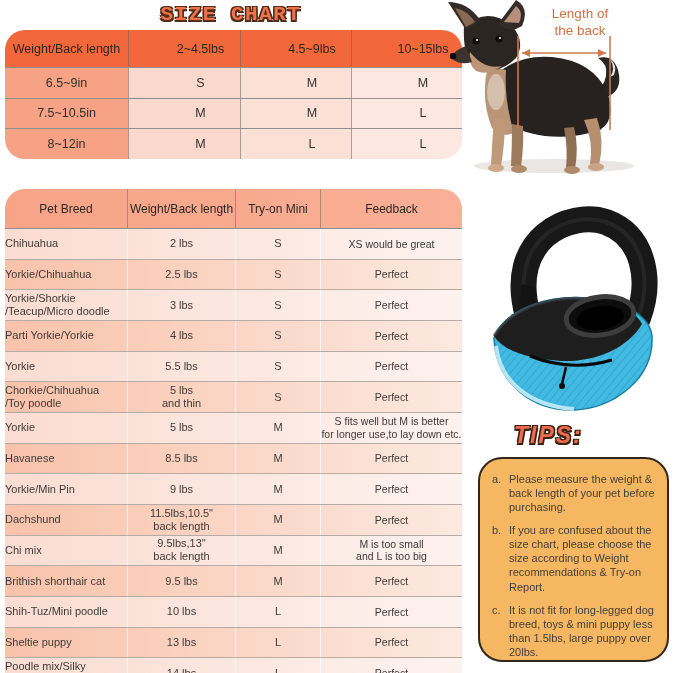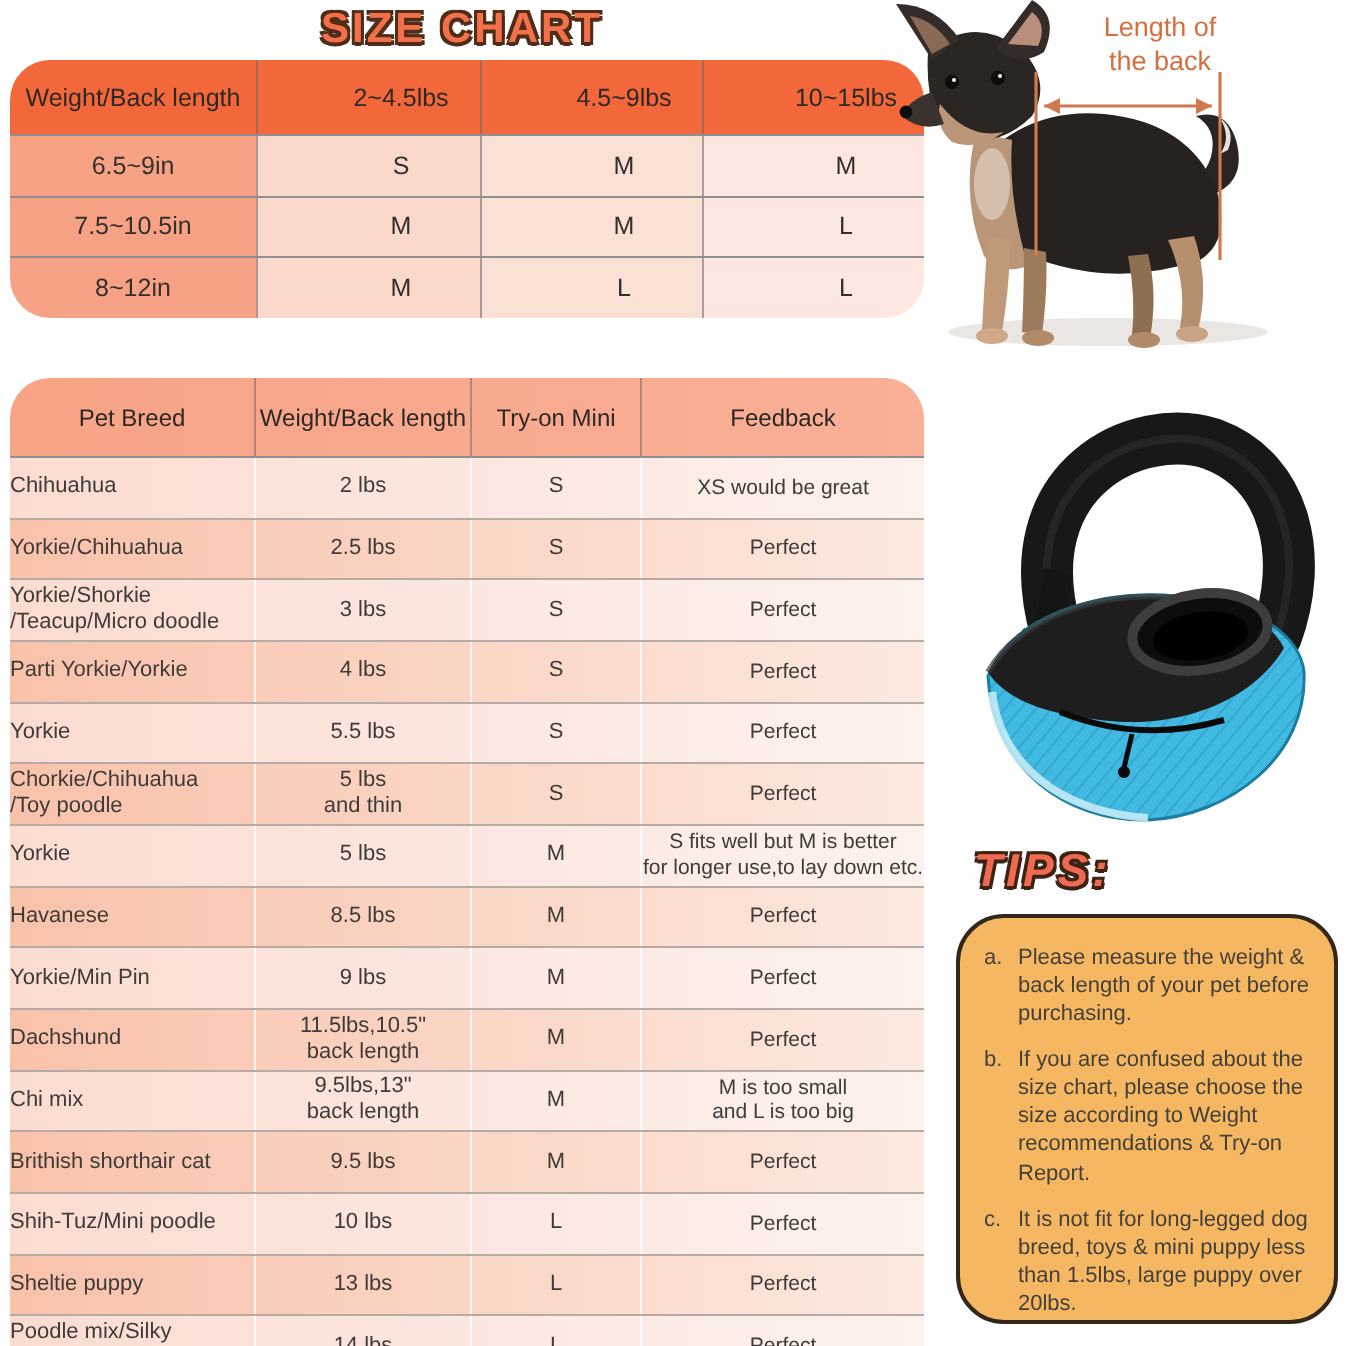--- a/index.html
+++ b/index.html
@@ -3,21 +3,21 @@
 <meta charset="utf-8">
 <style>
   html,body{margin:0;padding:0;background:#fff;}
   .page{position:relative;width:679px;height:673px;background:#ffffff;overflow:hidden;
         font-family:"Liberation Sans", sans-serif;}
 
   
   .big-title{position:absolute;left:0;width:462px;text-align:center;margin:0;
     font-size:21px;font-weight:bold;letter-spacing:1.5px;color:#f2714a;
     text-shadow:-1.5px -1.5px 0 #4f2d19,1.5px -1.5px 0 #4f2d19,-1.5px 1.5px 0 #4f2d19,
-                 1.5px 1.5px 0 #4f2d19,0 2px 0 #4f2d19;}
+                 1.5px 1.5px 0 #4f2d19,0 2px 0 #4f2d19;font-family:Liberation Mono, monospace;}
   #size-title{top:3px;}
   #tryon-title{top:159px;}
 
   
   .size-table{position:absolute;left:5px;top:30px;width:457px;border-radius:20px;overflow:hidden;}
   .sc-header,.sc-row{display:grid;grid-template-columns:123px 112px 111px 111px;}
   .sc-header{height:37px;background:#f2683b;}
   .sc-row{height:29.5px;border-top:1px solid #8f8f8f;}
   .size-table .cell{display:flex;align-items:center;justify-content:center;
     font-size:12.5px;color:#33302c;}
@@ -45,21 +45,21 @@
   .tr-row .cell + .cell{border-left:1px solid rgba(255,255,255,.75);}
   .tr-row .breed{justify-content:flex-start;text-align:left;}
   .tr-row .feedback{font-size:10.5px;}
 
   
   #dog-figure{position:absolute;left:436px;top:0;width:217px;height:178px;}
   #dog-annotation{position:absolute;left:78px;top:6px;width:132px;text-align:center;
     font-size:13.5px;color:#d4703d;line-height:1.25;white-space:pre-line;}
   #bag-figure{position:absolute;left:478px;top:196px;width:196px;height:225px;}
 
-  #tips-title{position:absolute;left:487px;top:422px;margin:0;
+  #tips-title{position:absolute;left:514px;top:422px;margin:0;
     font-size:23px;font-weight:bold;font-style:italic;letter-spacing:2px;color:#ee6a50;
     text-shadow:-1.5px -1.5px 0 #3c2313,1.5px -1.5px 0 #3c2313,-1.5px 1.5px 0 #3c2313,
                  1.5px 1.5px 0 #3c2313,0 2px 0 #3c2313;}
   #tips-box{position:absolute;left:478px;top:457px;width:191px;height:205px;box-sizing:border-box;
     background:#f5b762;border:2px solid #33271a;border-radius:24px;padding:13px 8px 8px 12px;
     overflow:hidden;}
   .tip-item{display:grid;grid-template-columns:17px 1fr;margin-bottom:9px;
     font-size:11px;color:#44403a;line-height:1.28;}
   .tip-marker{color:#44403a;}
 </style>

